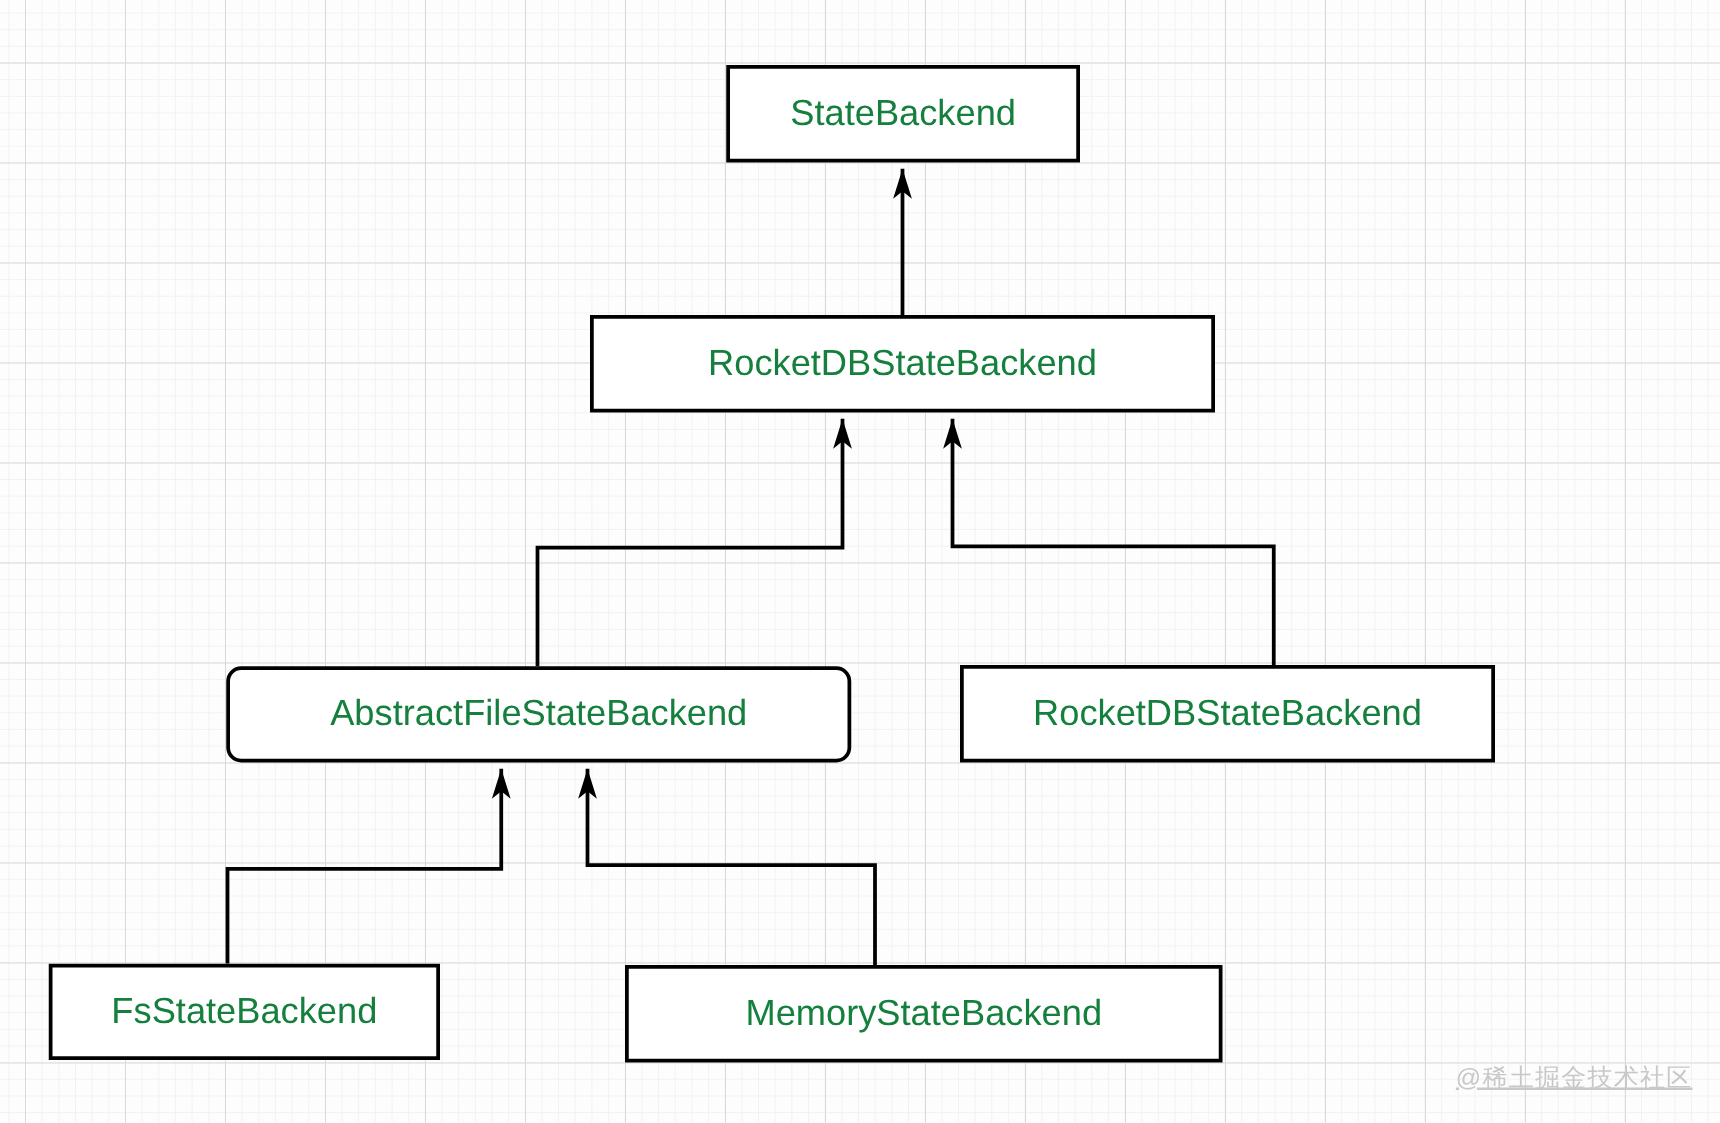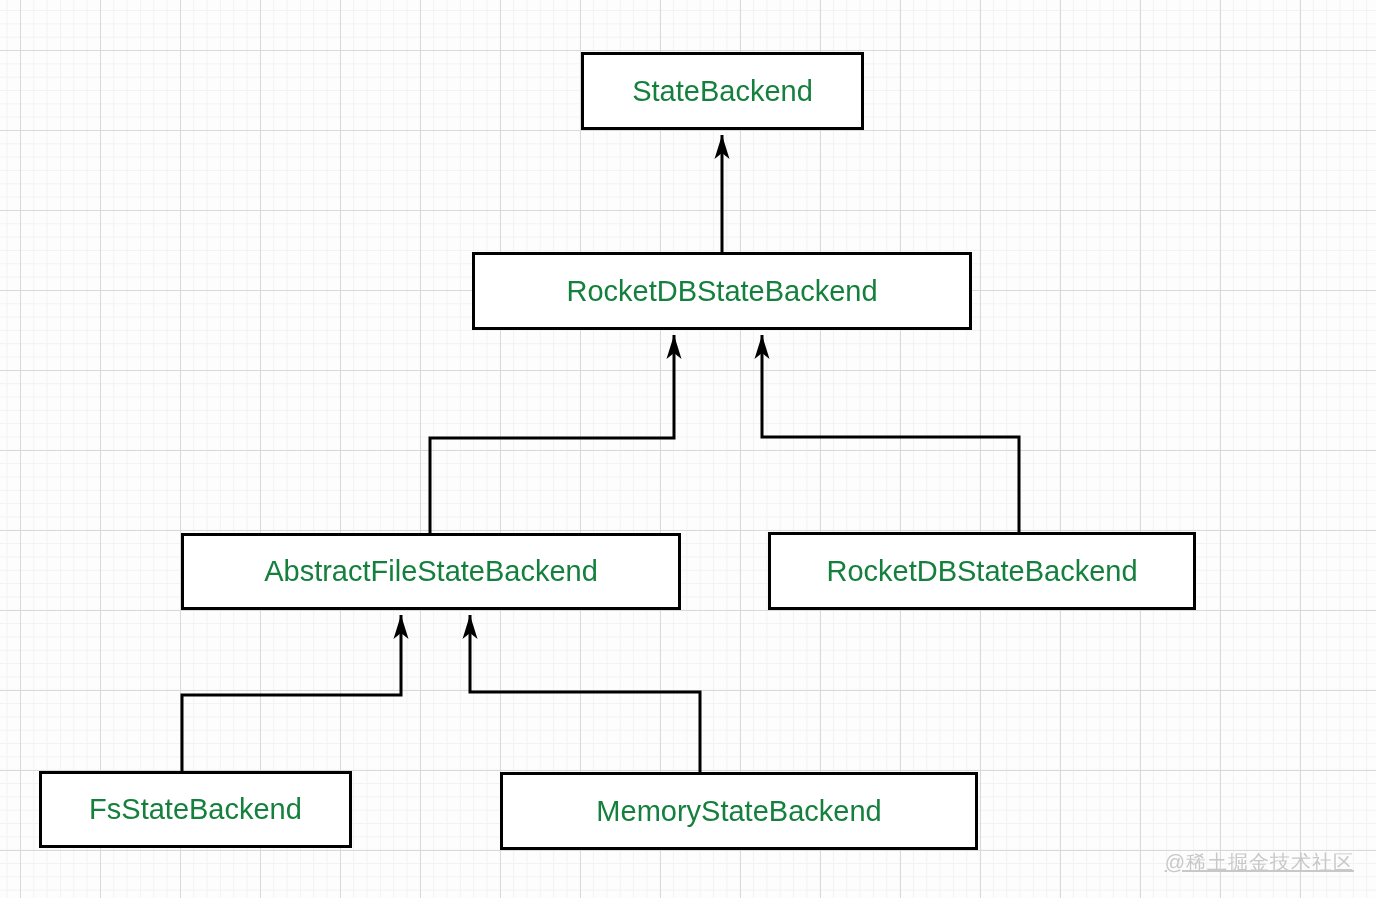--- a/index.html
+++ b/index.html
@@ -45,21 +45,21 @@
     display: flex;
     align-items: center;
     justify-content: center;
     font-size: 29px;
     color: #15803d;
     white-space: nowrap;
   }
 
   .node-statebackend          { left: 581px; top: 52px;  width: 283px; height: 78px; }
   .node-abstractstatebackend  { left: 472px; top: 252px; width: 500px; height: 78px; }
-  .node-abstractfilestatebackend { left: 181px; top: 533px; width: 500px; height: 77px; }
+  .node-abstractfilestatebackend { left: 181px; top: 533px; width: 500px; height: 77px; border-radius: 12px; }
   .node-rocketdbstatebackend  { left: 768px; top: 532px; width: 428px; height: 78px; }
   .node-fsstatebackend        { left: 39px;  top: 771px; width: 313px; height: 77px; }
   .node-memorystatebackend    { left: 500px; top: 772px; width: 478px; height: 78px; }
 
   .watermark {
     position: absolute;
     right: 22px;
     bottom: 22px;
     font-size: 20px;
     color: #c8c8c8;

